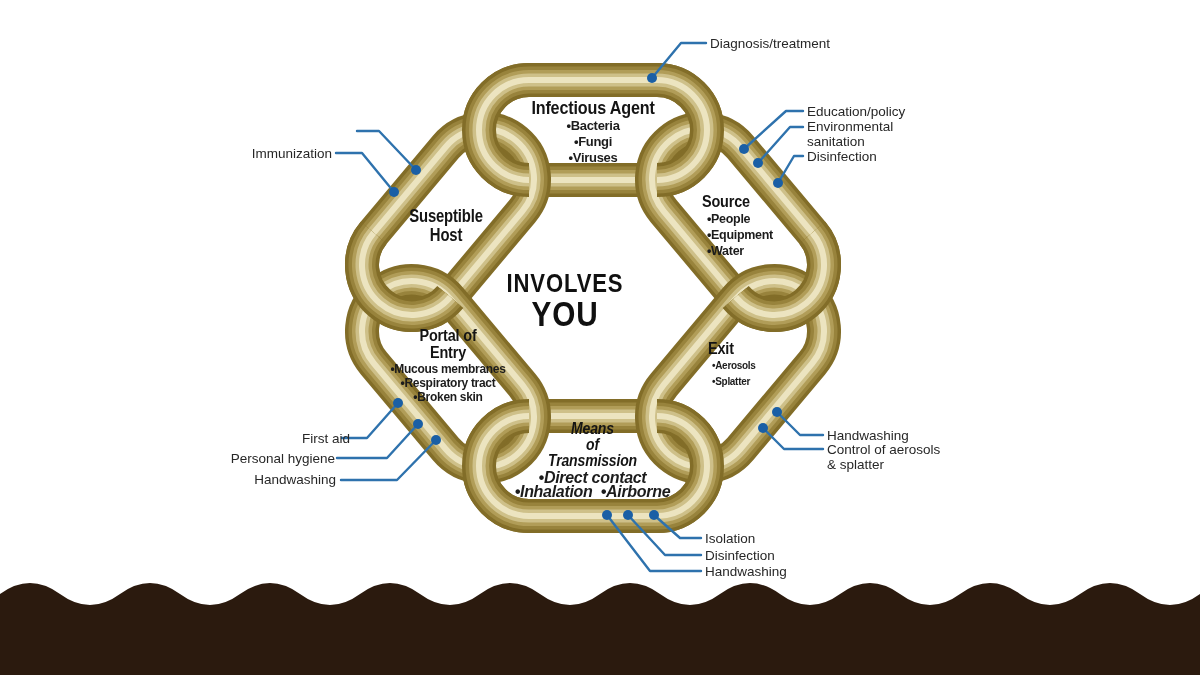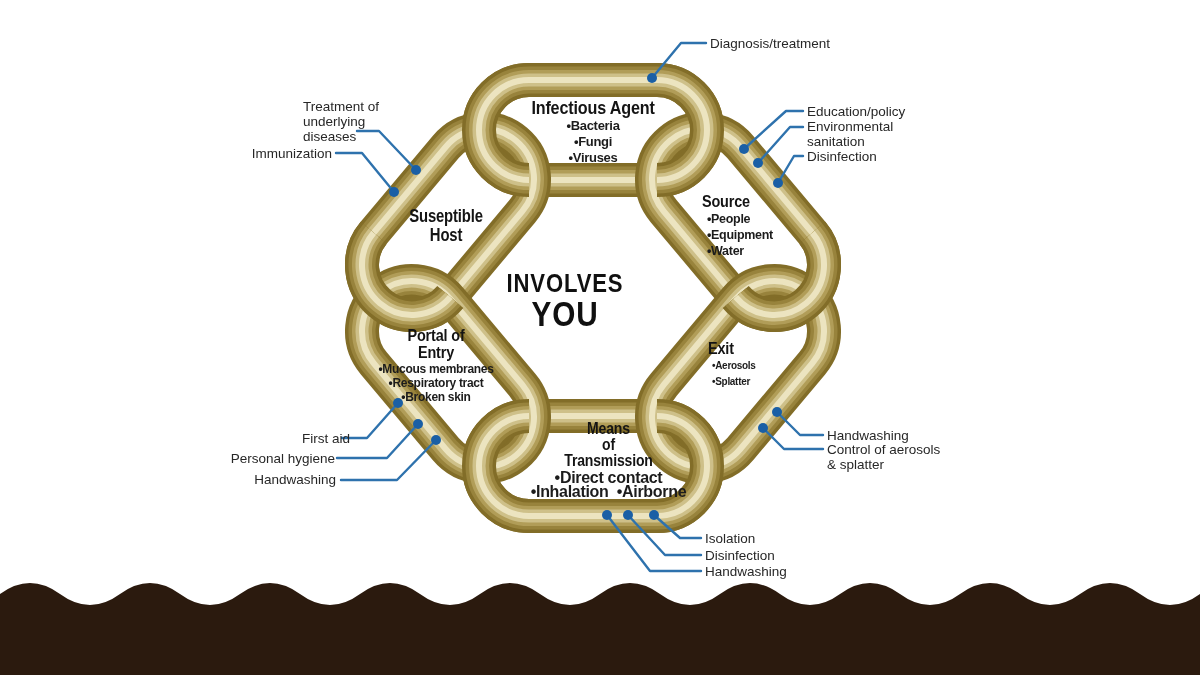--- a/index.html
+++ b/index.html
@@ -185,32 +185,32 @@
   </div>
 
   <div class="label lft" style="left:708px;top:340px;width:110px;">
     <span class="title t17 cond">Exit</span>
     <div class="vlist bl" style="font-size:10px;line-height:16.5px;padding-left:4px;">
       <span class="bi">Aerosols</span>
       <span class="bi">Splatter</span>
     </div>
   </div>
 
-  <div class="label ctr" style="left:516px;top:421px;width:185px;">
+  <div class="label ctr" style="left:500px;top:421px;width:185px;font-style:italic;">
     <span class="title cond" style="font-size:16.5px;line-height:15.5px;">Means</span>
     <span class="title cond" style="font-size:16.5px;line-height:15.5px;">of</span>
     <span class="title cond" style="font-size:16.5px;line-height:16.5px;">Transmission</span>
     <div class="hlist bl" style="font-size:16px;line-height:14px;margin-top:2px;">
       <span class="bi">Direct contact</span>
       <span class="bi">Inhalation</span>
       <span class="bi">Airborne</span>
     </div>
   </div>
 
-  <div class="label ctr" style="left:355px;top:328px;width:162px;">
+  <div class="label ctr" style="left:367px;top:328px;width:162px;">
     <span class="title t17 cond" style="line-height:16px;">Portal of</span>
     <span class="title t17 cond" style="line-height:17px;">Entry</span>
     <div class="vlist bl" style="font-size:12px;line-height:13.8px;margin-top:2px;">
       <span class="bi">Mucous membranes</span>
       <span class="bi">Respiratory tract</span>
       <span class="bi">Broken skin</span>
     </div>
   </div>
 
   <div class="label ctr" style="left:385px;top:207px;width:122px;">
@@ -254,25 +254,20 @@
   </div>
 
   <div class="label ann" style="left:705px;top:548px;">
     <span class="ln">Disinfection</span>
   </div>
 
   <div class="label ann" style="left:705px;top:564px;">
     <span class="ln">Handwashing</span>
   </div>
 
-  <div class="label ann" style="left:303px;top:99px;">
-    <span class="ln">Treatment of</span>
-    <span class="ln">underlying</span>
-    <span class="ln">diseases</span>
-  </div>
 
   <div class="label ann rgt" style="left:210px;top:146px;width:122px;">
     <span class="ln">Immunization</span>
   </div>
 
   <div class="label ann rgt" style="left:250px;top:431px;width:100px;">
     <span class="ln">First aid</span>
   </div>
 
   <div class="label ann rgt" style="left:188px;top:451px;width:147px;">

